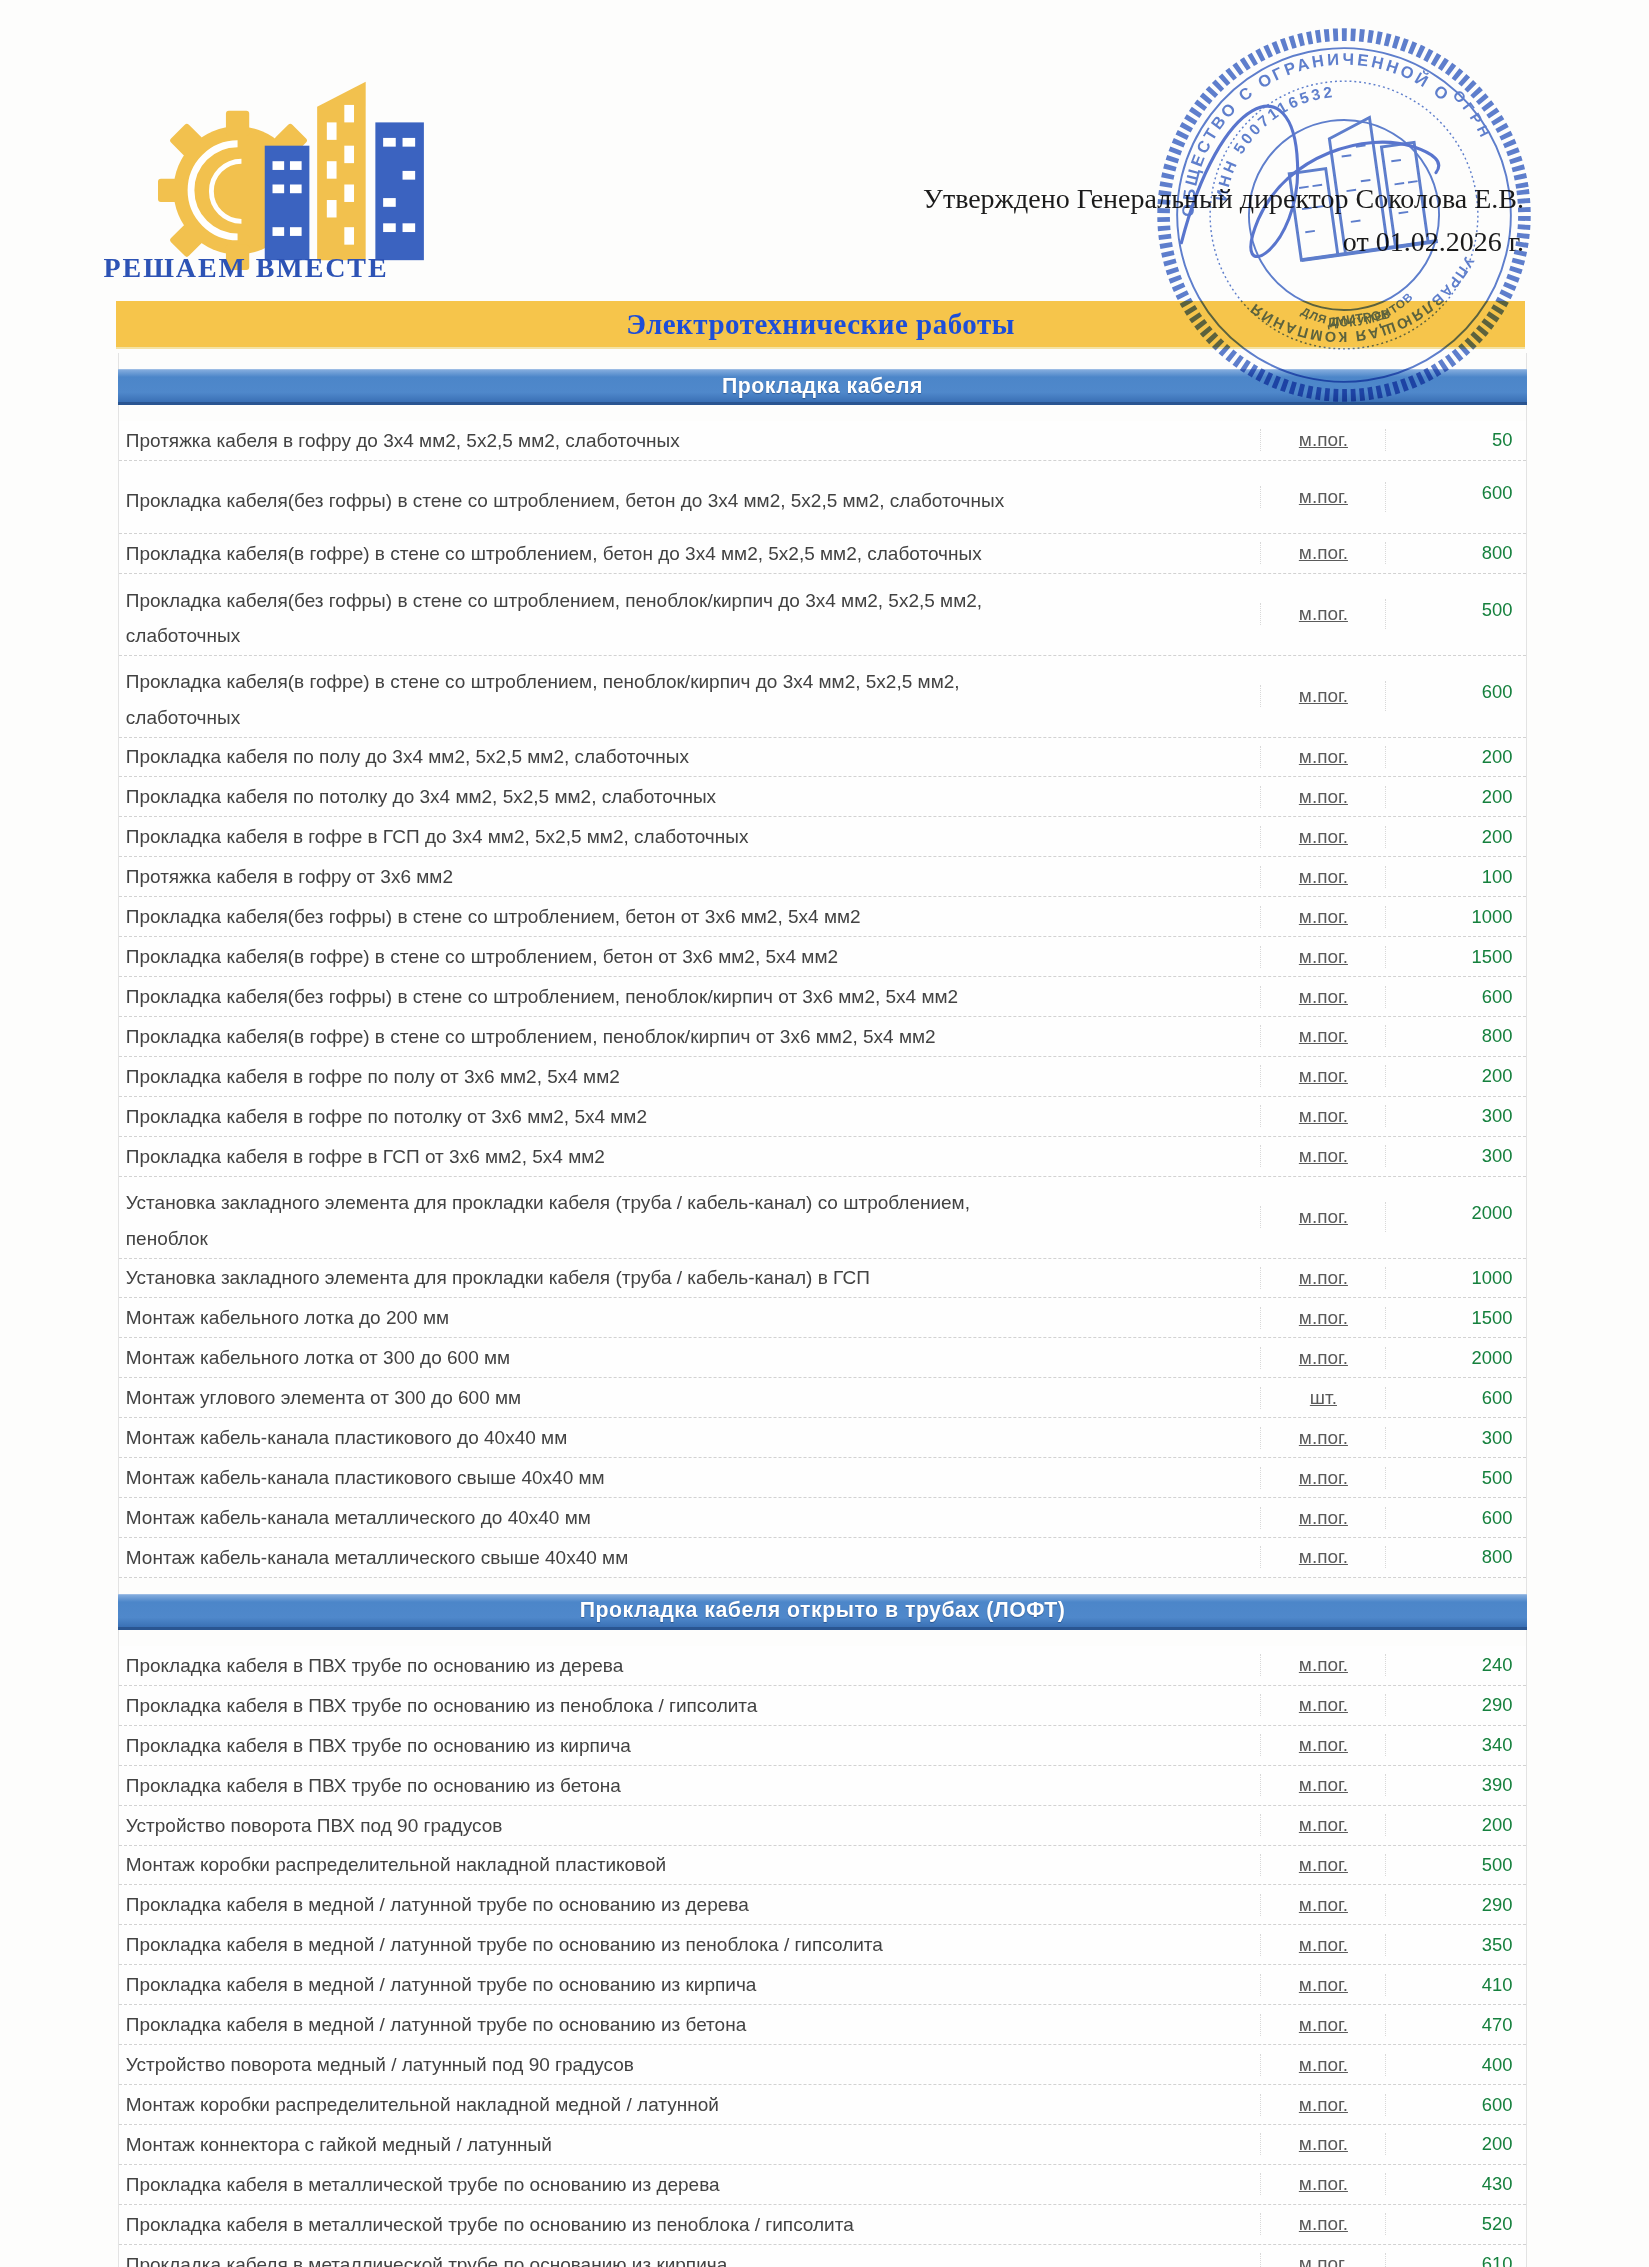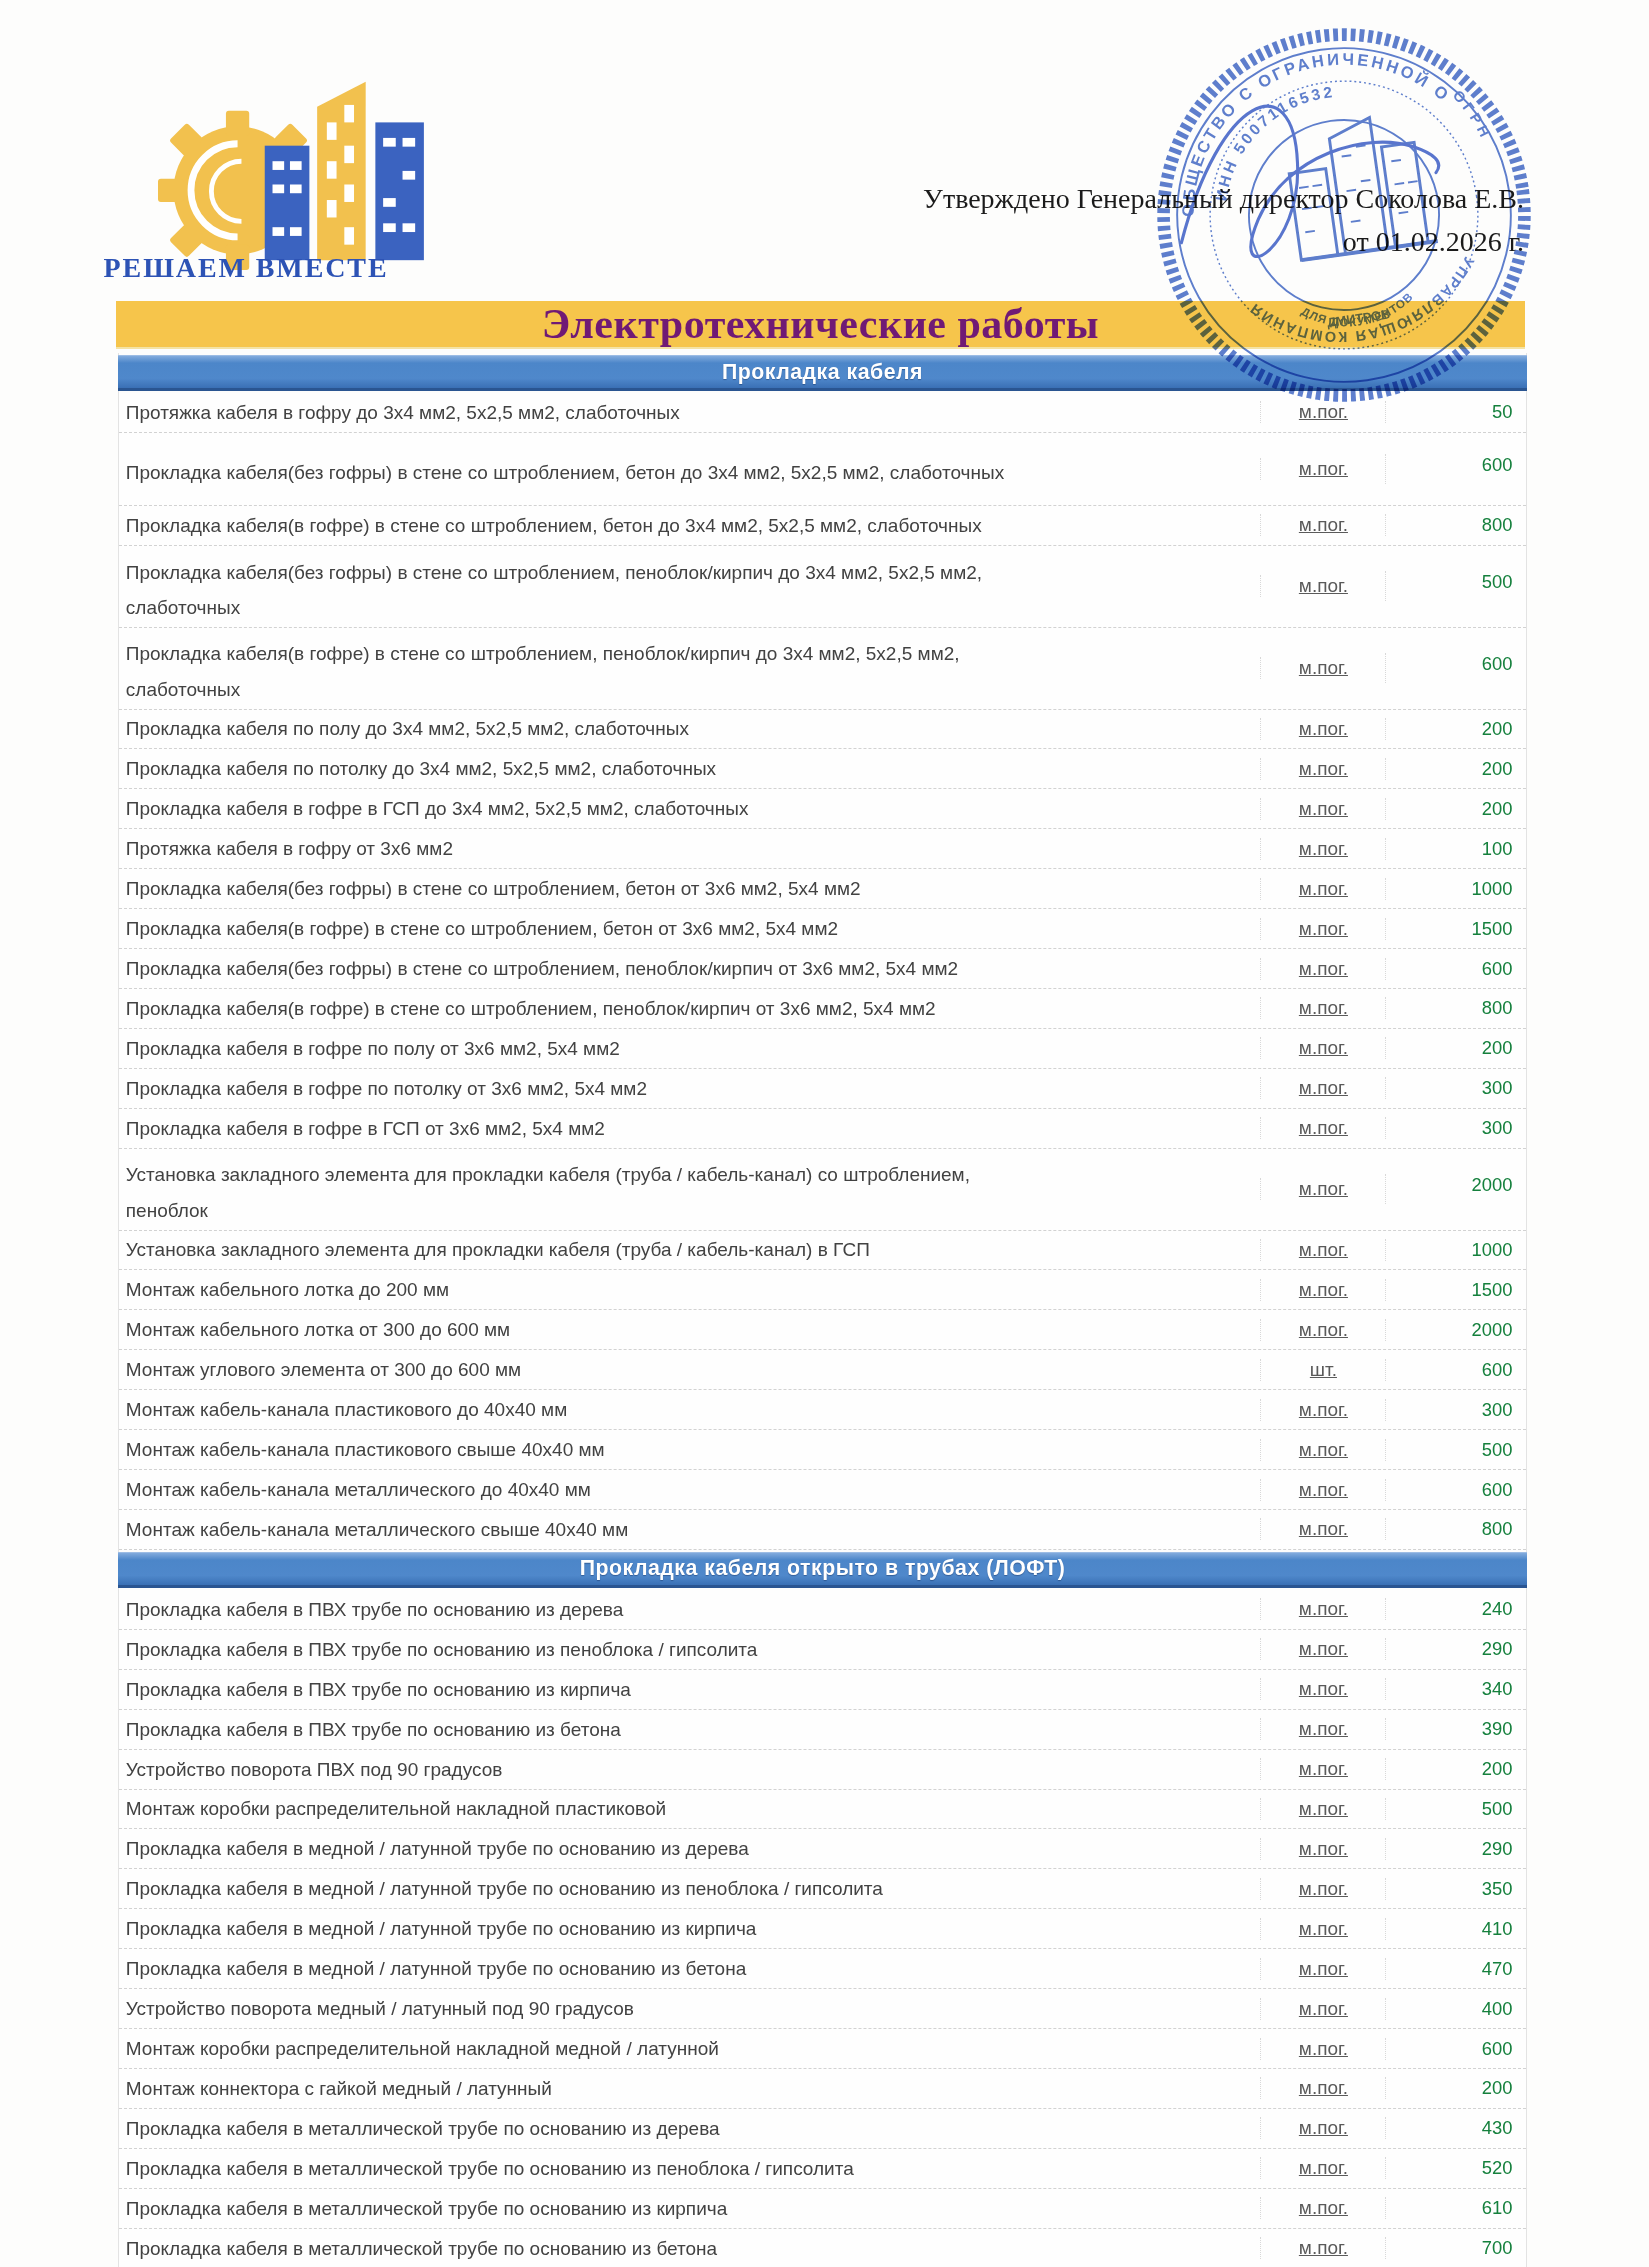--- a/index.html
+++ b/index.html
@@ -31,30 +31,30 @@
   }
 
   
   .title-bar{
     position:absolute; left:116px; top:301px; width:1409px; height:46px;
     background:var(--orange); border-bottom:2.9px solid #f4e3a4;
     display:flex; align-items:center; justify-content:center; z-index:1;
   }
   .title-bar span{
     font-family:"Liberation Serif", serif; font-weight:bold;
-    font-size:42px; color:#701a75; letter-spacing:0.5px;
+    font-size:29px; color:#1d4ed8; letter-spacing:0.5px;
   }
 
   
   .price-table{
     position:absolute; left:118px; top:353px; width:1407px; z-index:1;
     border-left:1px solid #e3e3e3; border-right:1px solid #e3e3e3;
   }
   .section-header{
-    height:32px; margin:2px -1px;
+    height:32px; margin:16px -1px;
     background:linear-gradient(180deg,#82abdd 0%, #4c86c9 22%, #4f88cb 70%, #3a70b5 100%);
     border-top:1.9px solid #9cbce4; border-bottom:3.9px solid #2a5591;
     display:flex; align-items:center; justify-content:center;
   }
   .section-header span{
     color:#fff; font-weight:bold; font-size:21.3px; letter-spacing:0.5px;
     text-shadow:0 1px 1px rgba(30,60,110,.55);
   }
   .row{
     display:flex; align-items:center; min-height:35px;

